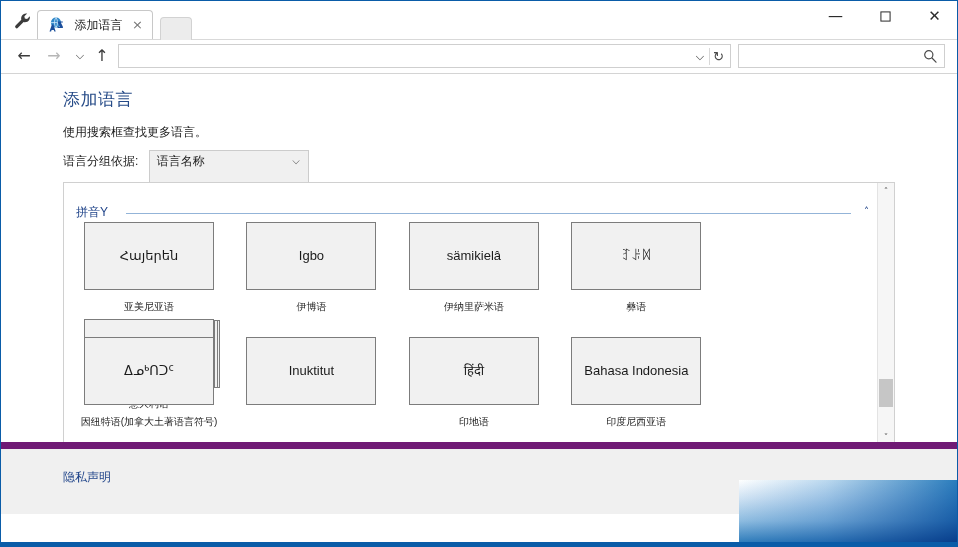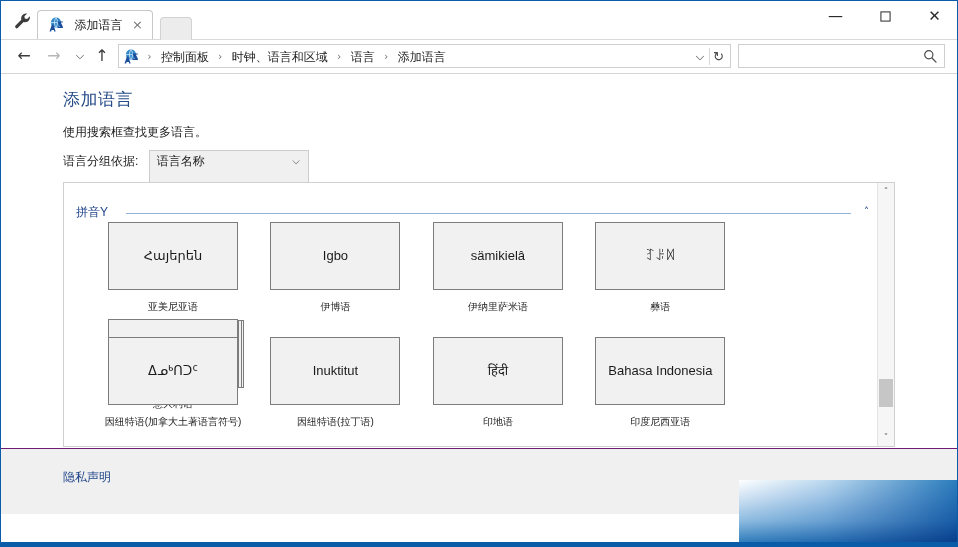--- a/index.html
+++ b/index.html
@@ -353,21 +353,21 @@
     right: 0;
     top: 0;
     font-size: 10px;
     color: #21458a;
     line-height: 16px;
     font-family: "DejaVu Sans", sans-serif;
   }
 
   .tile-grid {
     position: absolute;
-    left: 30px;
+    left: 6px;
     top: 35px;
     width: 790px;
   }
   .tile-row {
     position: relative;
     height: 115px;
   }
   .tile-cell {
     position: relative;
     display: inline-block;
@@ -456,21 +456,21 @@
   }
 
   
   #footer {
     position: absolute;
     left: 0;
     right: 0;
     bottom: 0;
     height: 65px;
     background: #f0f0f0;
-    border-top: 1px solid #701a75;
+    border-top: 7px solid #701a75;
   }
   #privacy-link {
     position: absolute;
     left: 62px;
     top: 20px;
     font-size: 12px;
     color: #21458a;
     text-decoration: none;
     cursor: pointer;
   }
@@ -536,38 +536,20 @@
     </div>
   </div>
 
   <div id="addressbar">
     <span class="navbtn" id="nav-back">←</span>
     <span class="navbtn" id="nav-fwd">→</span>
     <span class="navbtn" id="nav-hist">⌵</span>
     <span class="navbtn" id="nav-up">↑</span>
 
     <div id="breadcrumb-bar">
-      <div id="breadcrumb">
-        <span class="bc-icon">
-          <svg viewBox="0 0 16 16" width="16" height="16">
-            <circle cx="8" cy="6.6" r="5.1" fill="#2f87c9"></circle>
-            <path d="M3 6.6h10M8 1.6c2 2.6 2 7.4 0 10M8 1.6c-2 2.6-2 7.4 0 10" stroke="#d9eefb" stroke-width="0.8" fill="none"></path>
-            <path d="M1.5 15.5 3.9 8.6h1.4l2.4 6.9H6.3l-.5-1.6H3.6l-.5 1.6z" fill="#1b4f9c"></path>
-            <path d="M9.5 5.5h5.3v1.1h-2l2.1 4.2v1.1H9.6v-1.2h2.3L9.8 6.6z" fill="#1b4f9c"></path>
-          </svg>
-        </span>
-        <span class="bc-sep">›</span>
-        <span class="bc-item">控制面板</span>
-        <span class="bc-sep">›</span>
-        <span class="bc-item">时钟、语言和区域</span>
-        <span class="bc-sep">›</span>
-        <span class="bc-item">语言</span>
-        <span class="bc-sep">›</span>
-        <span class="bc-item">添加语言</span>
-      </div>
       <span id="bc-dropdown">⌵</span>
       <span id="bc-divider"></span>
       <span id="bc-refresh">↻</span>
     </div>
 
     <div id="searchbox">
       <input id="search-input" type="text" placeholder="搜索语言" style="">
       <span id="search-icon">
         <svg viewBox="0 0 14 14" width="14" height="14">
           <circle cx="5.8" cy="5.8" r="4.1" fill="none" stroke="#4a4a4a" stroke-width="1.2"></circle>
@@ -638,21 +620,20 @@
             <div class="tile-cell">
               <div class="tile-box">
                 <div class="tile-native">ᐃᓄᒃᑎᑐᑦ</div>
               </div>
               <div class="tile-label">因纽特语(加拿大土著语言符号)</div>
             </div>
             <div class="tile-cell">
               <div class="tile-box">
                 <div class="tile-native">Inuktitut</div>
               </div>
-              <div class="tile-label">因纽特语(拉丁语)</div>
             </div>
             <div class="tile-cell">
               <div class="tile-box">
                 <div class="tile-native">हिंदी</div>
               </div>
               <div class="tile-label">印地语</div>
             </div>
             <div class="tile-cell">
               <div class="tile-box">
                 <div class="tile-native">Bahasa Indonesia</div>

